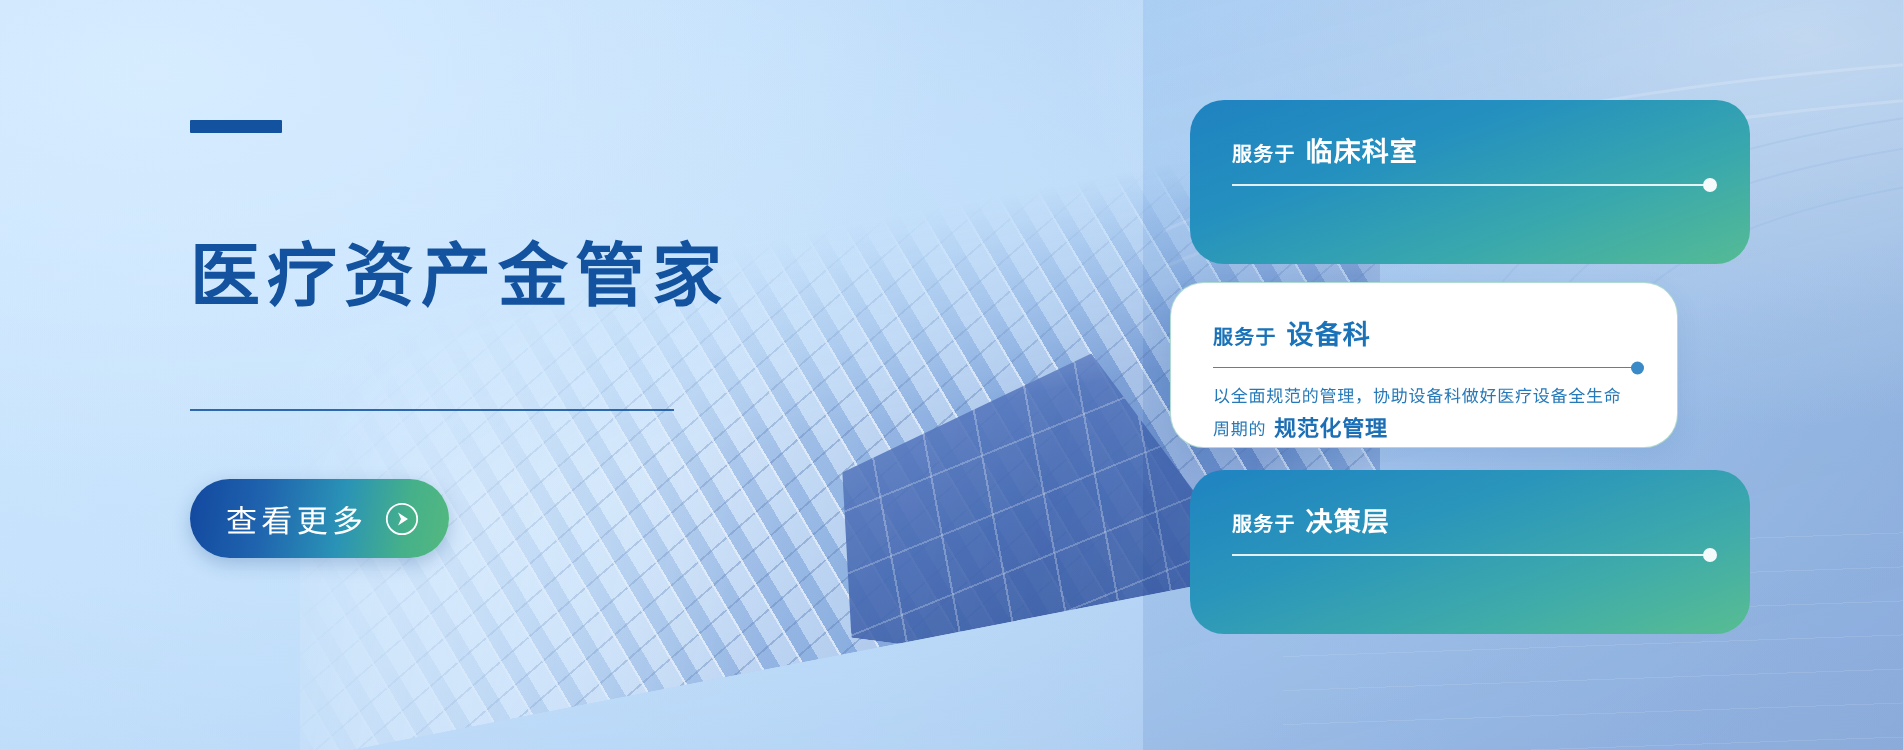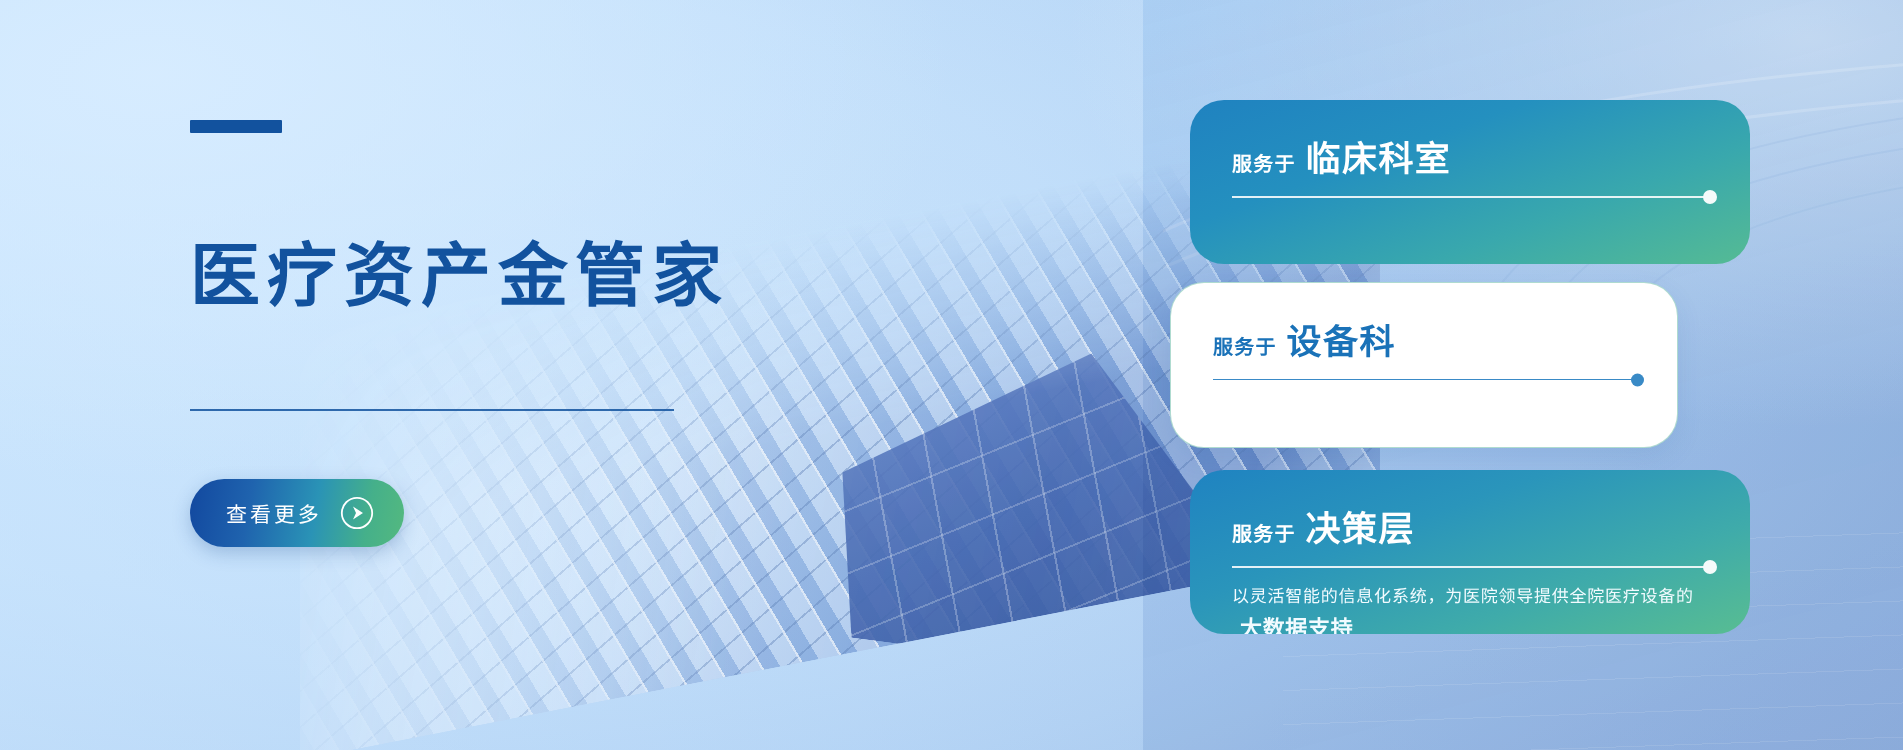--- a/index.html
+++ b/index.html
@@ -101,21 +101,21 @@
     white-space:nowrap;
   }
 
   .rule { width:484px; height:2px; background:#12529e; opacity:.85; margin-top:94px; }
 
   .more-btn {
     display:inline-flex; align-items:center; gap:18px;
     margin-top:68px;
     padding:17px 30px 17px 36px;
     border:0; border-radius:40px; cursor:pointer;
-    color:#fff; font-size:21px; letter-spacing:.14em; font-weight:400;
+    color:#fff; font-size:31px; letter-spacing:.14em; font-weight:400;
     font-family:"Liberation Sans","DejaVu Sans",sans-serif;
     background:linear-gradient(100deg,#12489f 0%,#1f63ae 28%,#2a93b6 58%,#45b08a 82%,#54b97f 100%);
     box-shadow:0 6px 18px rgba(24,70,140,.25);
   }
   .more-btn .arrow-circle { width:34px; height:34px; flex:0 0 34px; }
 
   
   .cards { position:absolute; left:1190px; top:0; width:713px; height:750px; }
 
   .card {
@@ -141,21 +141,21 @@
     left:0; top:470px; width:560px; height:164px;
     background:linear-gradient(160deg,#1f83c1 0%,#2a95bb 36%,#3fabaa 70%,#58bd92 100%);
     color:#fff;
   }
 
   .card-head {
     display:flex; align-items:baseline; gap:10px;
     font-size:20px; letter-spacing:.06em;
   }
   .card-head .prefix { font-weight:700; font-size:20px; }
-  .card-head .subject { font-weight:700; font-size:35px; letter-spacing:.04em; }
+  .card-head .subject { font-weight:700; font-size:27px; letter-spacing:.04em; }
 
   .card-divider {
     position:relative;
     margin:15px 0 15px 0;
     height:2px;
     background:currentColor; opacity:.95;
   }
   .card--a .card-divider, .card--c .card-divider { background:rgba(255,255,255,.92); }
   .card--b .card-divider { background:#2f84c4; height:1px; }
   .card-divider .dot {
@@ -232,29 +232,29 @@
     </div>
 
     <div class="card card--b">
       <div class="card-head">
         <span class="prefix">服务于</span>
         <span class="subject">设备科</span>
       </div>
       <div class="card-divider">
         <span class="dot"></span>
       </div>
+      <p class="card-body">
+        <span>以全面规范的管理，协助设备科做好医疗设备全生命周期的</span><span class="emph">规范化管理</span>
+      </p>
     </div>
 
     <div class="card card--c">
       <div class="card-head">
         <span class="prefix">服务于</span>
         <span class="subject">决策层</span>
       </div>
       <div class="card-divider">
         <span class="dot"></span>
       </div>
-      <p class="card-body">
-        <span>以灵活智能的信息化系统，为医院领导提供全院医疗设备的</span><span class="emph">大数据支持</span>
-      </p>
     </div>
 
   </div>
 </div>
 
 </body></html>

